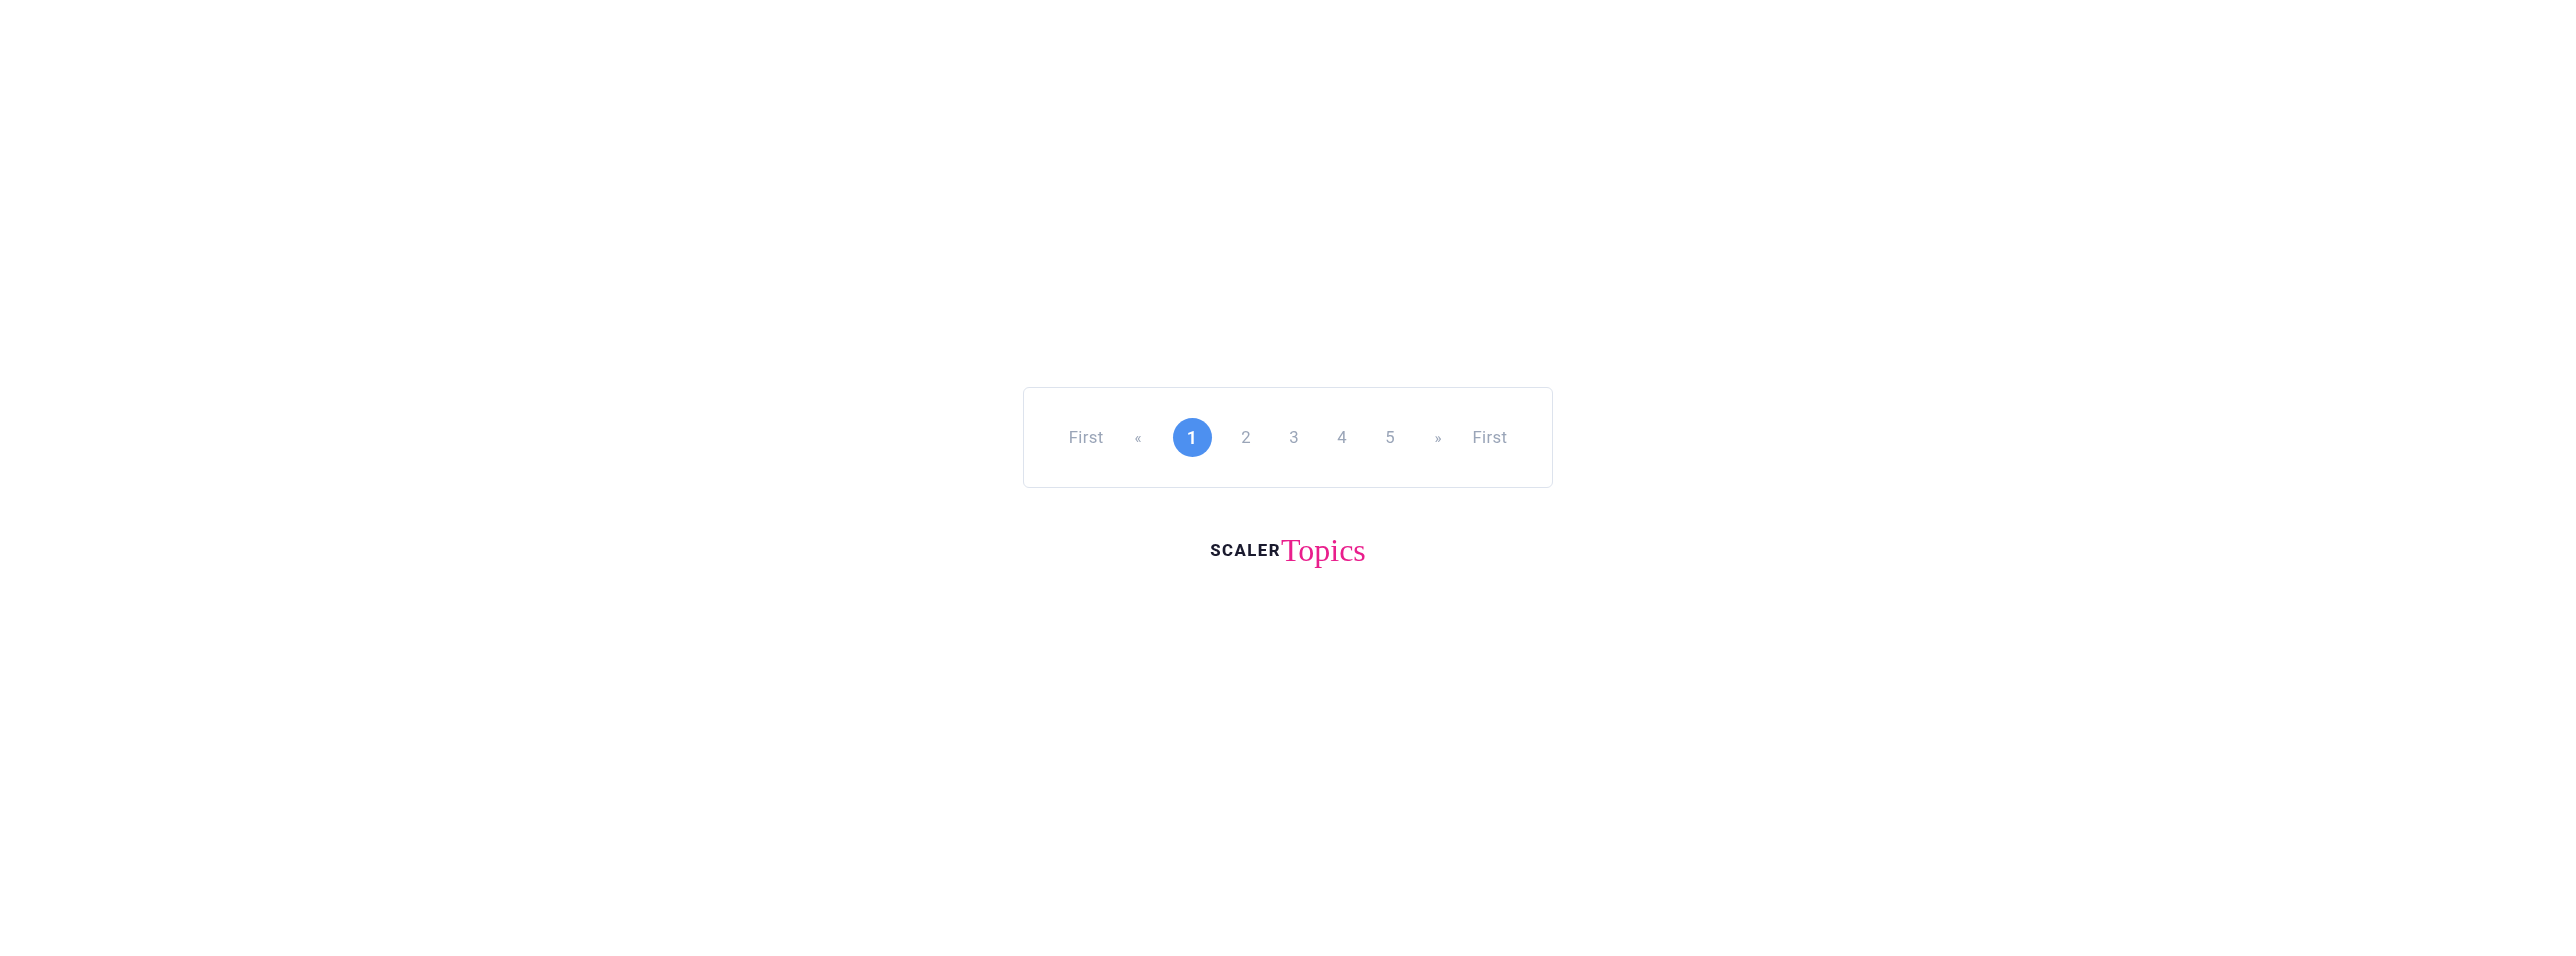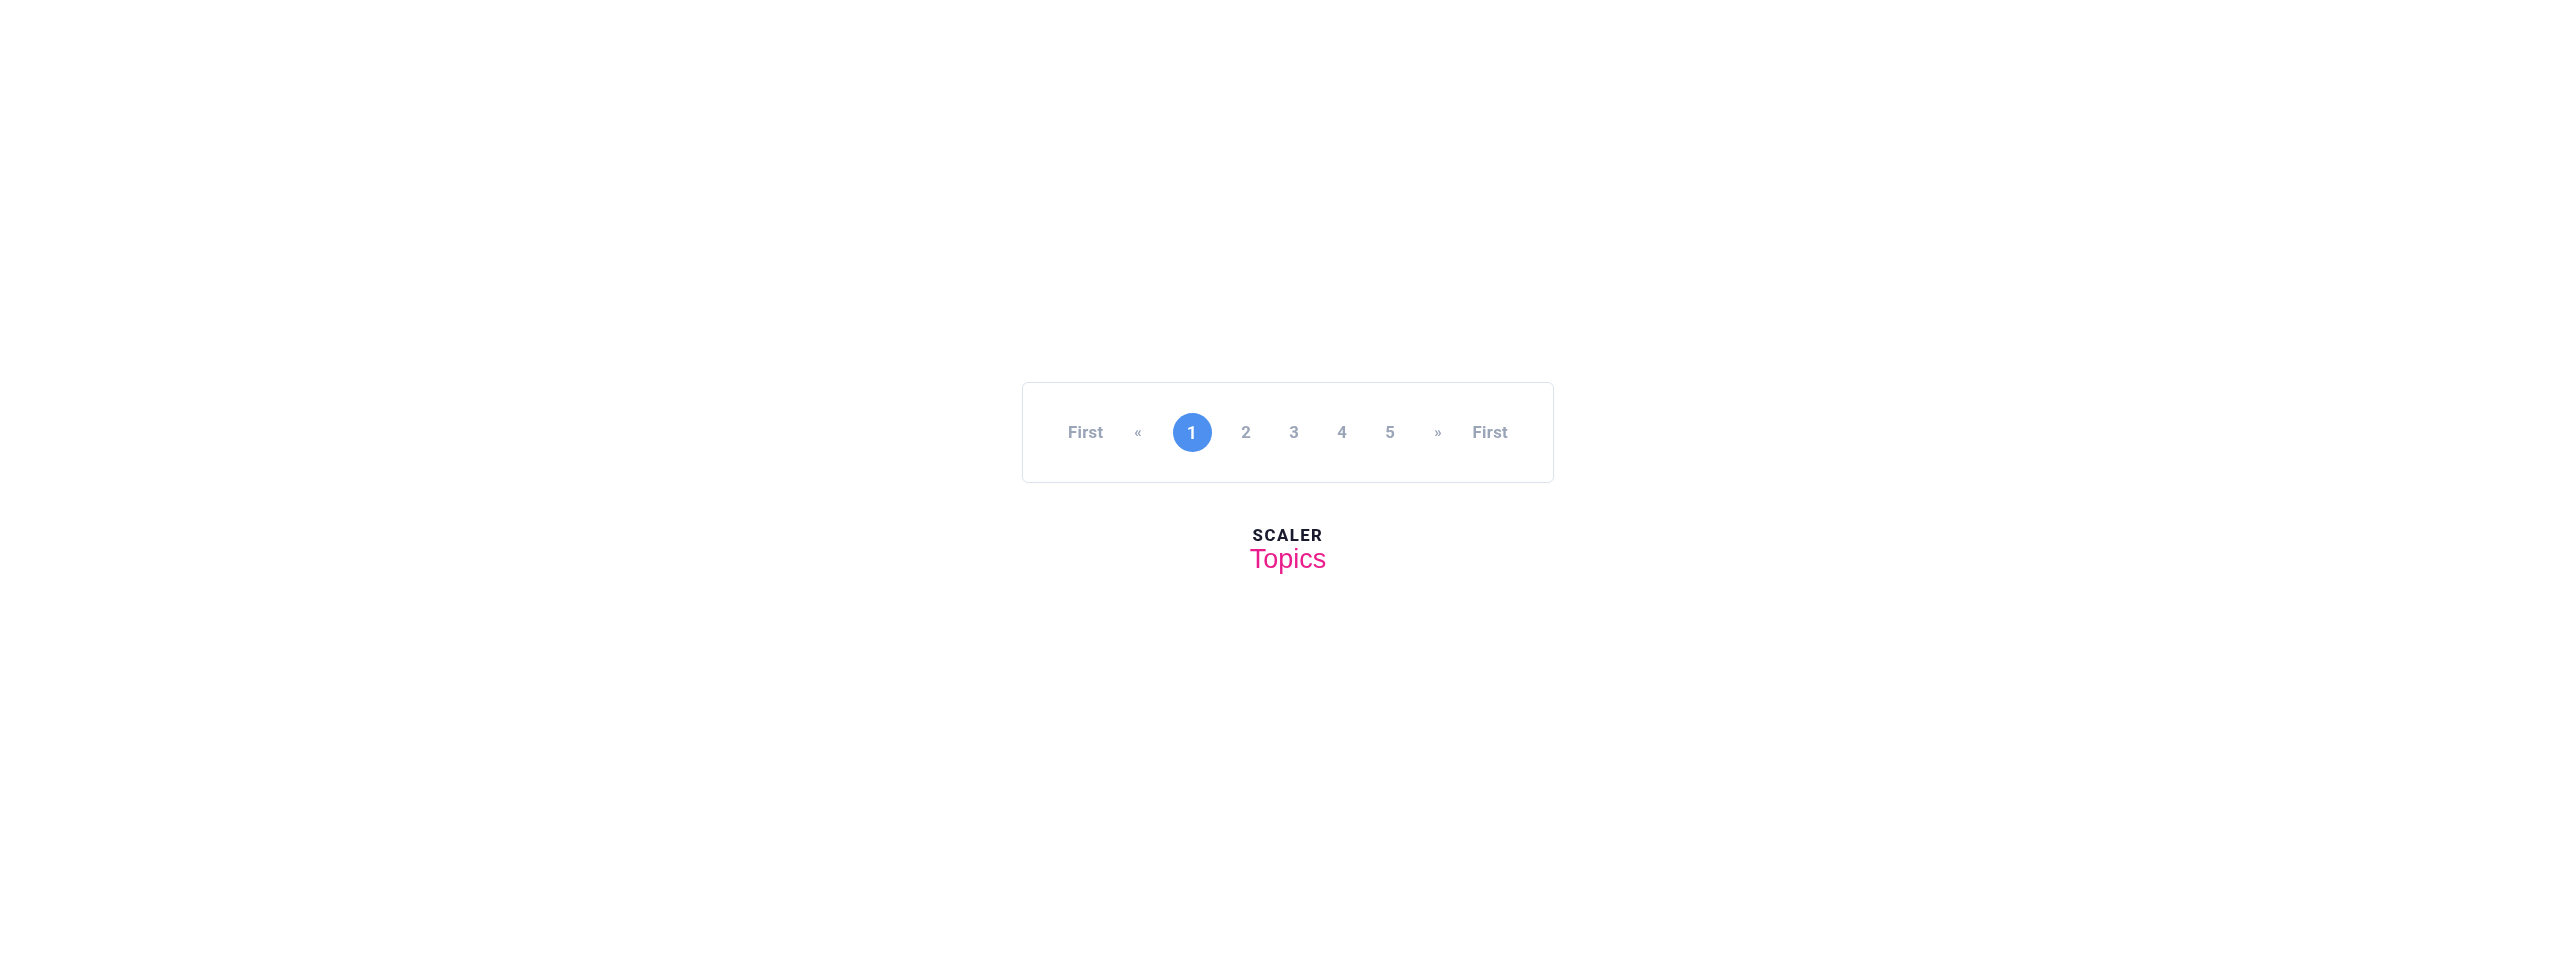--- a/index.html
+++ b/index.html
@@ -33,21 +33,21 @@
     .pagination {
       display: flex;
       align-items: center;
       gap: 21px;
     }
 
     .page-item {
       font-size: 16.7px;
       color: #9aa5b8;
       cursor: pointer;
-      font-weight: 700;
+      font-weight: 400;
       user-select: none;
       display: flex;
       align-items: center;
       justify-content: center;
       min-width: 27px;
       height: 27px;
     }
 
     .page-item.active {
       background: #4d90f0;
@@ -69,39 +69,39 @@
       letter-spacing: 0.02em;
     }
 
     .page-item.arrow {
       font-size: 15px;
       color: #9aa5b8;
     }
 
     .brand-logo {
       display: flex;
-      flex-direction: column;
+      flex-direction: row;
       align-items: center;
       line-height: 1;
       justify-content: flex-end;
     }
 
     .brand-top {
       font-size: 16.7px;
       font-weight: 800;
       color: #1a1a2e;
       letter-spacing: 1.5px;
       text-transform: uppercase;
     }
 
     .brand-bottom {
-      font-size: 27px;
+      font-size: 32px;
       font-weight: 400;
       color: #e91e8c;
-      font-family: Liberation Sans, sans-serif;
+      font-family: Liberation Serif, serif;
       line-height: 1.1;
     }
   </style>
 </head>
 <body>
 
 <div class="pagination-container">
   <nav class="pagination">
     <span class="page-item nav-text">First</span>
 

